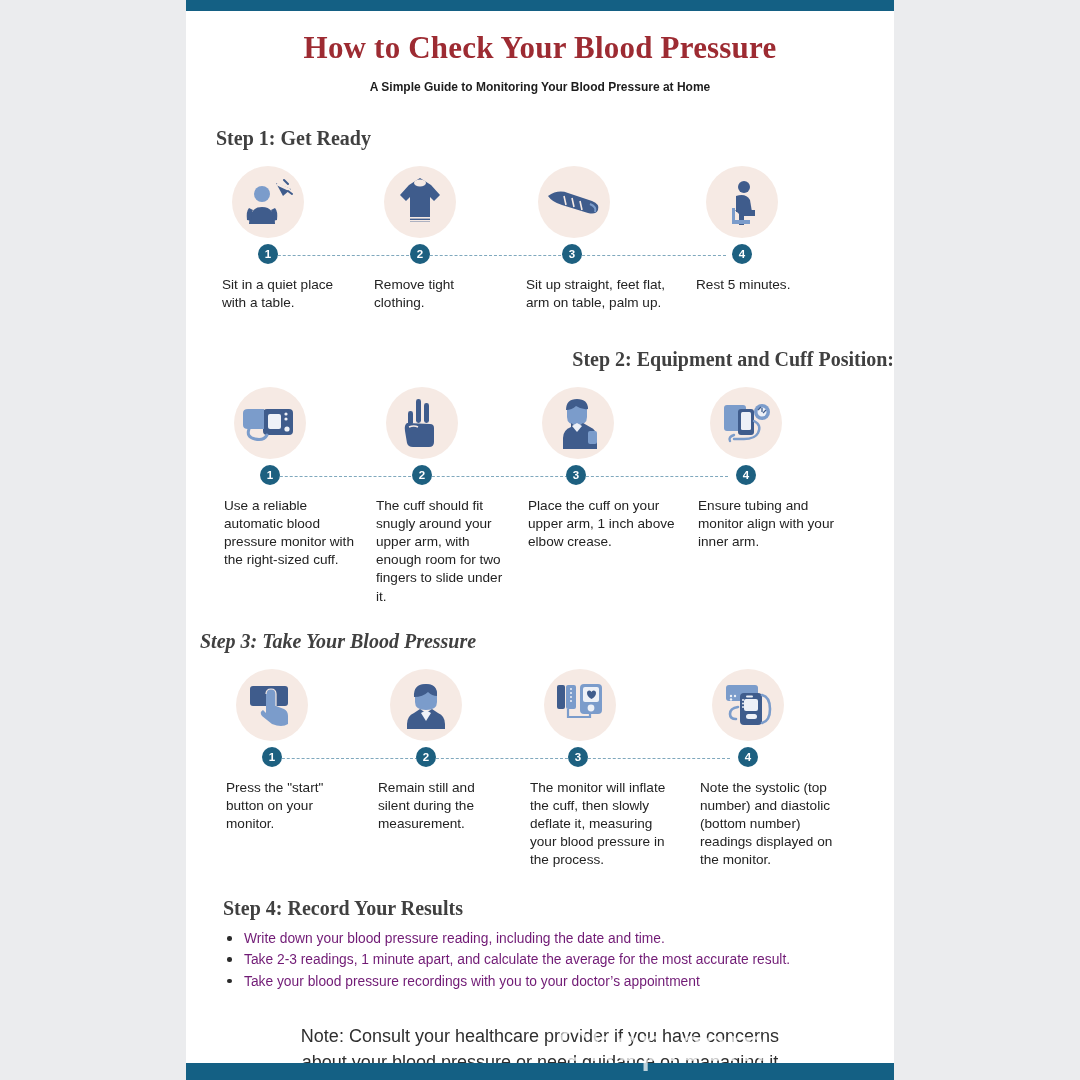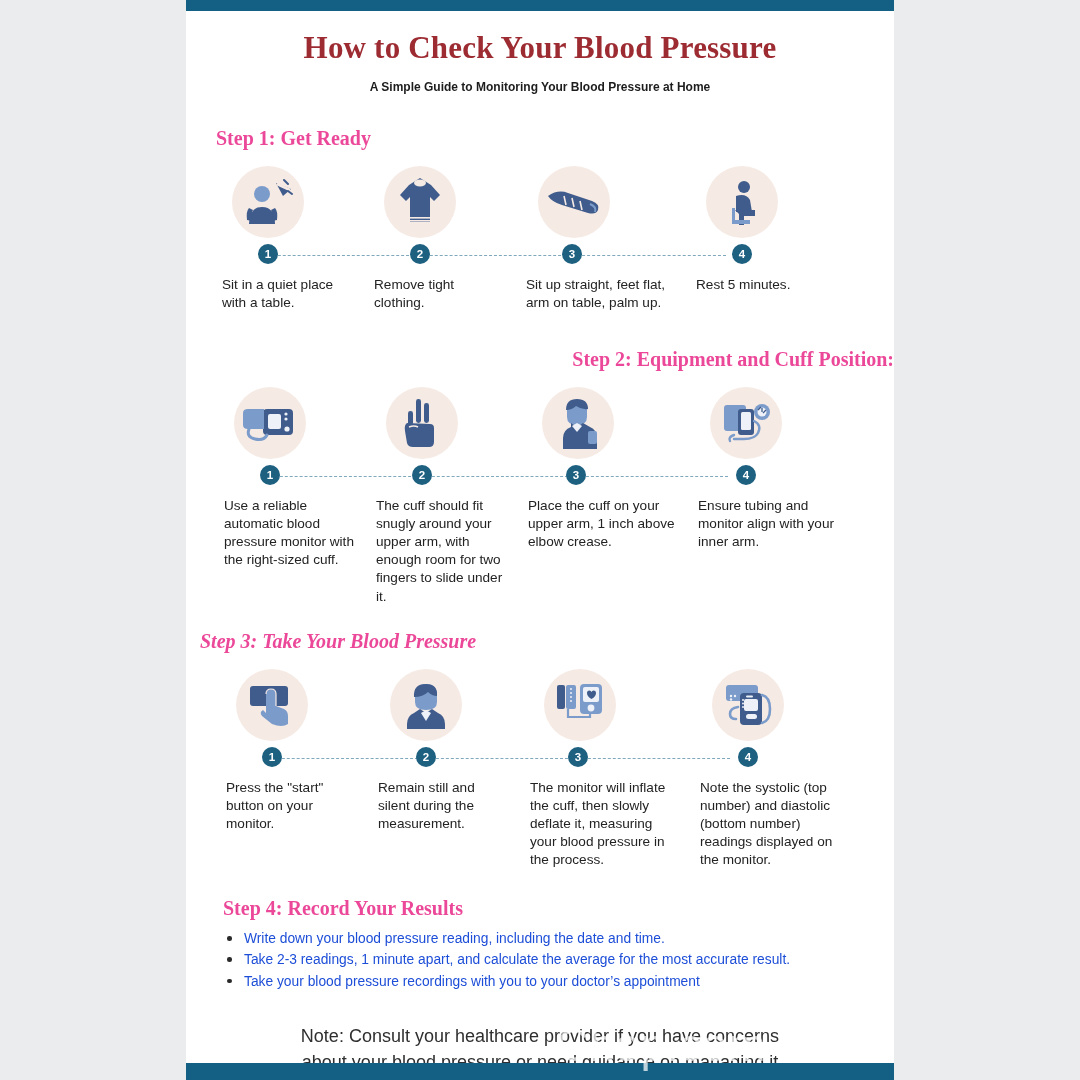--- a/index.html
+++ b/index.html
@@ -32,21 +32,21 @@
     font-weight:bold;
     color:#1d1d1d;
     font-size:12px;
     margin-top:14px;
   }
 
   .section{position:relative;}
   .step-head{
     font-family:"Liberation Serif", serif;
     font-weight:bold;
-    color:#ec4899;
+    color:#404040;
     font-size:20px;
   }
 
   .cols{display:flex;position:relative;}
   .col{position:relative;box-sizing:border-box;}
 
   .iconwrap{display:flex;justify-content:center;align-items:flex-end;}
   .circle{
     width:72px;height:72px;border-radius:50%;
     background:#f6eae4;
@@ -70,21 +70,21 @@
   }
   .caption{
     font-size:13.6px;line-height:1.33;color:#232323;
     padding-right:14px;
     margin-top:10px;
   }
 
   .bullets{margin:8px 0 0 0;padding:0;list-style:none;}
   .bullets li{
     position:relative;padding-left:21px;
-    font-size:13.8px;line-height:1.55;color:#1d4ed8;
+    font-size:13.8px;line-height:1.55;color:#701a75;
   }
   .bullets li:before{
     content:"";position:absolute;left:4px;top:8px;
     width:4.5px;height:4.5px;border-radius:50%;background:#2a2a2a;
   }
 
   .note{
     text-align:center;font-size:18px;line-height:1.42;color:#2f2f2f;
   }
 

